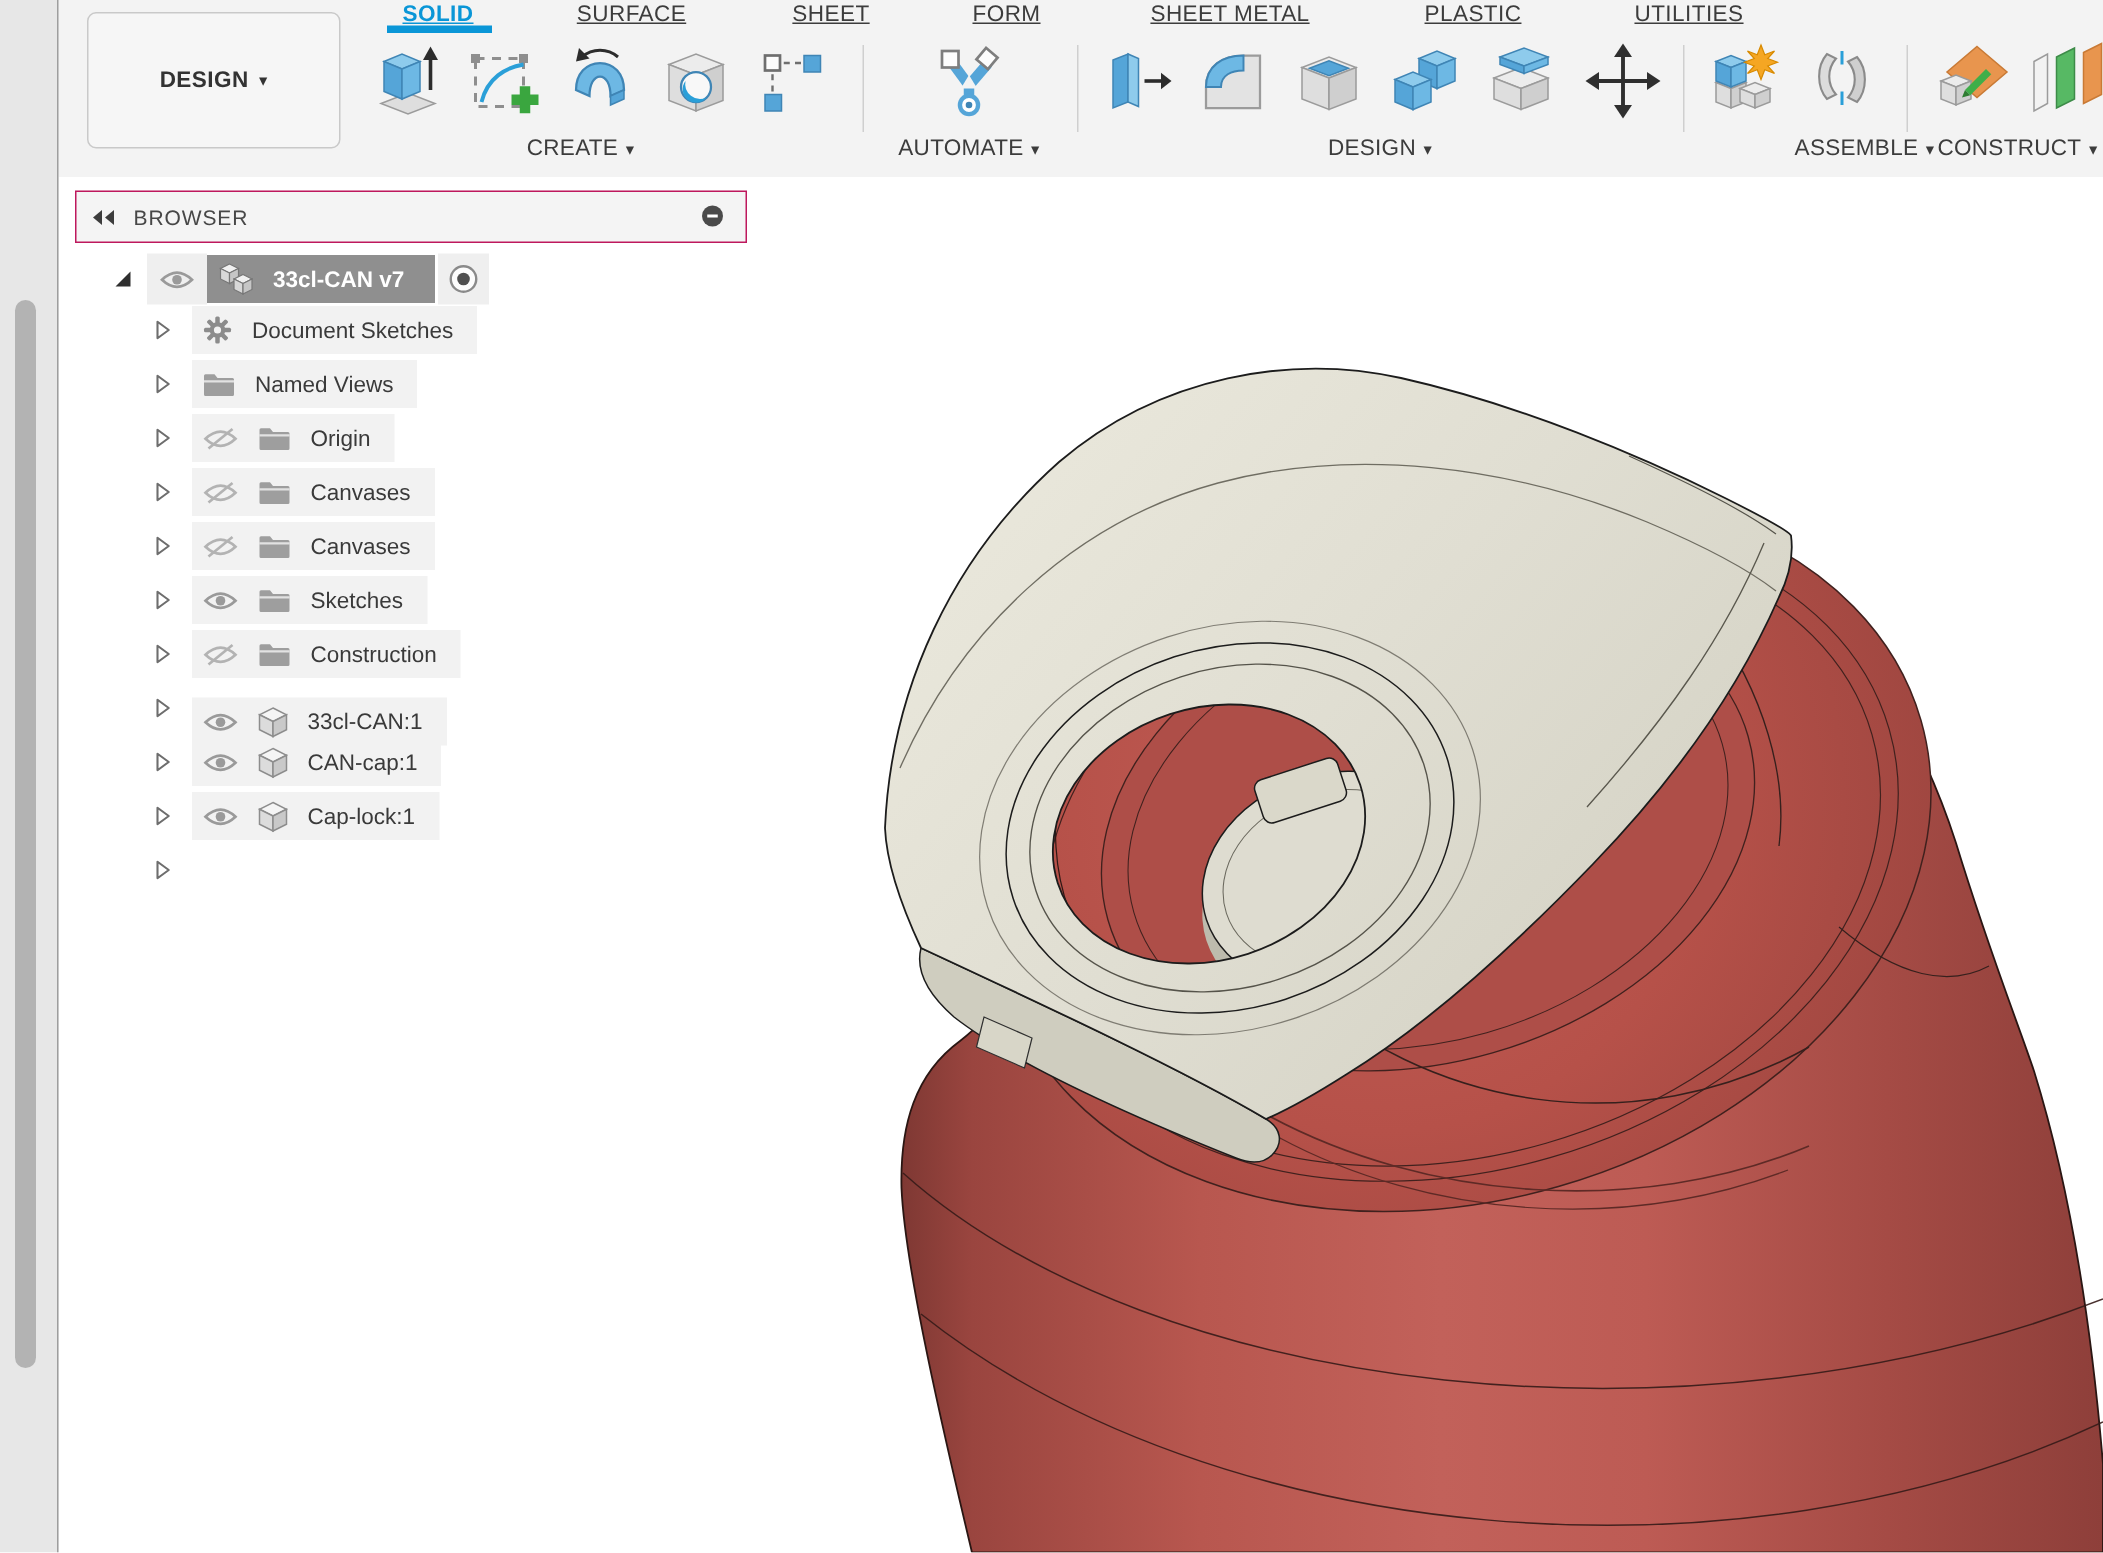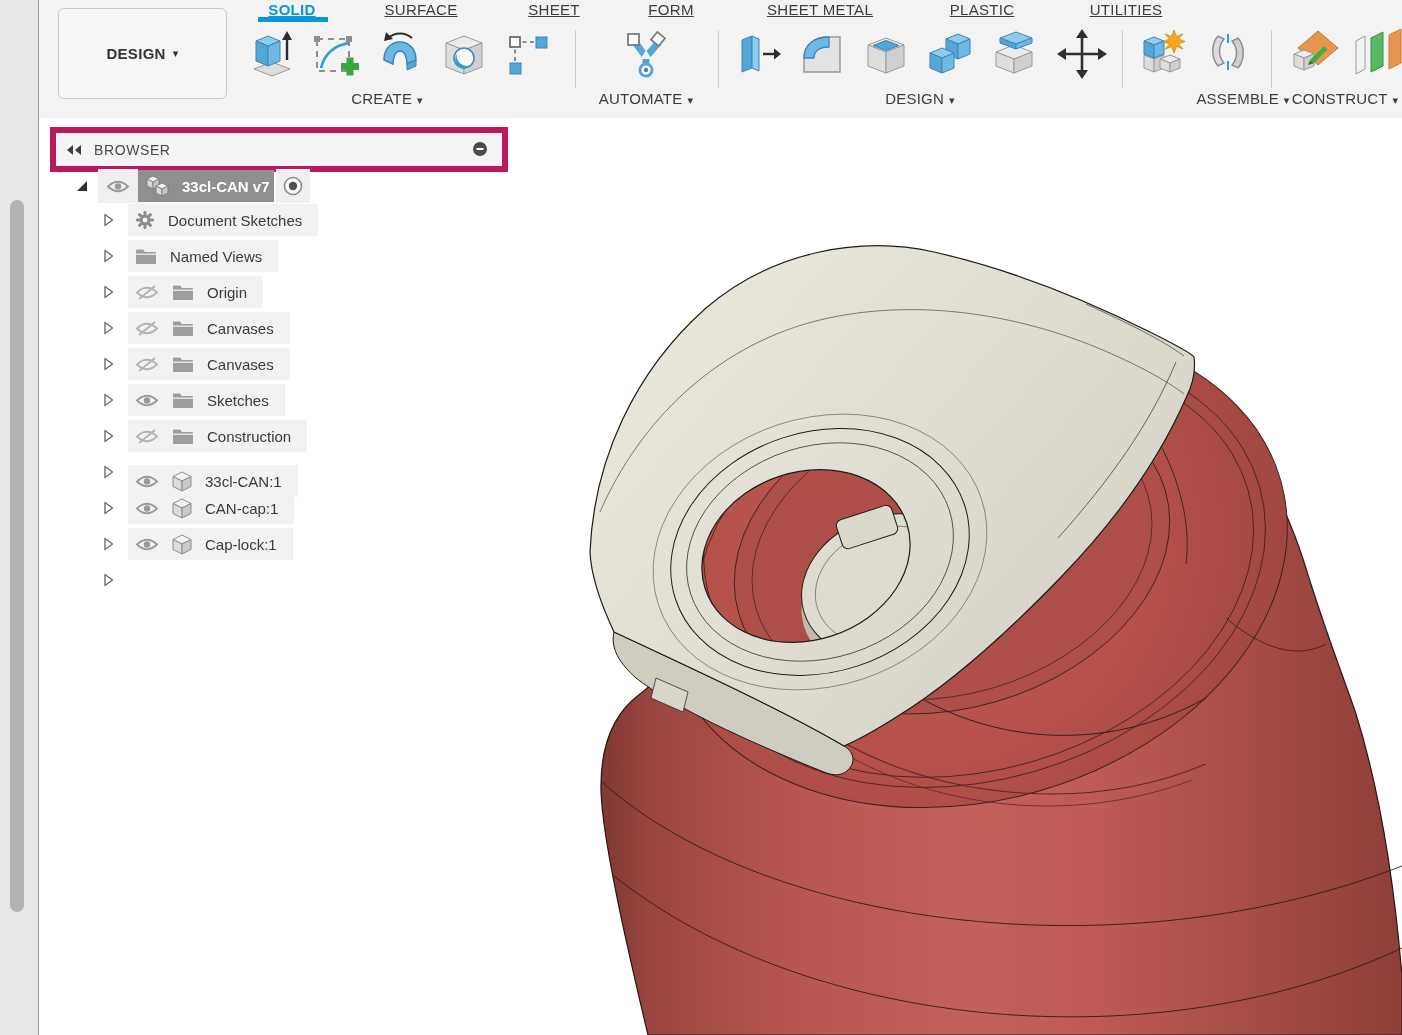--- a/index.html
+++ b/index.html
@@ -28,33 +28,33 @@
   .tool{position:absolute;top:28px;width:52px;height:56px;}
   .tool svg{display:block;}
   .grp-label{position:absolute;top:90px;transform:translateX(-50%);font-size:15px;
     color:#3c3c3c;white-space:nowrap;letter-spacing:.2px;}
   .grp-label .caret{font-size:11px;margin-left:5px;}
   .tb-sep{position:absolute;top:30px;width:1px;height:58px;background:#cfcfcf;}
   
   .browser{position:absolute;left:0;top:0;width:1402px;height:1035px;z-index:3;pointer-events:none;}
   .browser *{pointer-events:auto;}
   .b-header{position:absolute;left:50px;top:127px;width:446px;height:33px;
-    background:#f4f4f4;border:6px solid #be185d;display:flex;align-items:center;}
+    background:#f4f4f4;border:1px solid #be185d;display:flex;align-items:center;}
   .b-title{font-size:14px;color:#474747;letter-spacing:.6px;margin-left:11px;}
   .b-collapse{margin-left:9px;display:flex;align-items:center;}
   .b-minus{position:absolute;right:14px;top:8px;}
   .trow{position:absolute;height:32px;display:flex;align-items:center;}
   .caret-cell{position:absolute;width:16px;height:16px;display:flex;align-items:center;justify-content:center;}
   .chip{display:inline-flex;align-items:center;height:32px;background:#f2f2f2;
     padding:0 16px 0 7px;}
   .chip .ic{display:flex;align-items:center;justify-content:center;margin-right:13px;}
   .chip .lbl{font-size:15px;color:#3a3a3a;white-space:nowrap;}
   .rootrow{position:absolute;left:98px;top:168px;height:36px;display:flex;align-items:center;}
   .root-eye{display:flex;align-items:center;justify-content:center;width:40px;height:34px;background:#efefef;}
-  .root-box{display:flex;align-items:center;height:32px;background:#8f8f8f;padding:0 4px 0 8px;}
+  .root-box{display:flex;align-items:center;height:32px;background:#8f8f8f;padding:0 20px 0 8px;}
   .root-box .lbl{font-size:15px;font-weight:bold;color:#ffffff;margin-left:12px;white-space:nowrap;}
   .root-radio{display:flex;align-items:center;justify-content:center;width:34px;height:34px;background:#efefef;margin-left:2px;}
   
   .viewport{position:absolute;left:39px;top:118px;width:1363px;height:917px;z-index:1;background:#ffffff;}
 </style>
 </head>
 <body>
 
 <div class="viewport">
 <svg width="1363" height="917" viewBox="39 118 1363 917">

